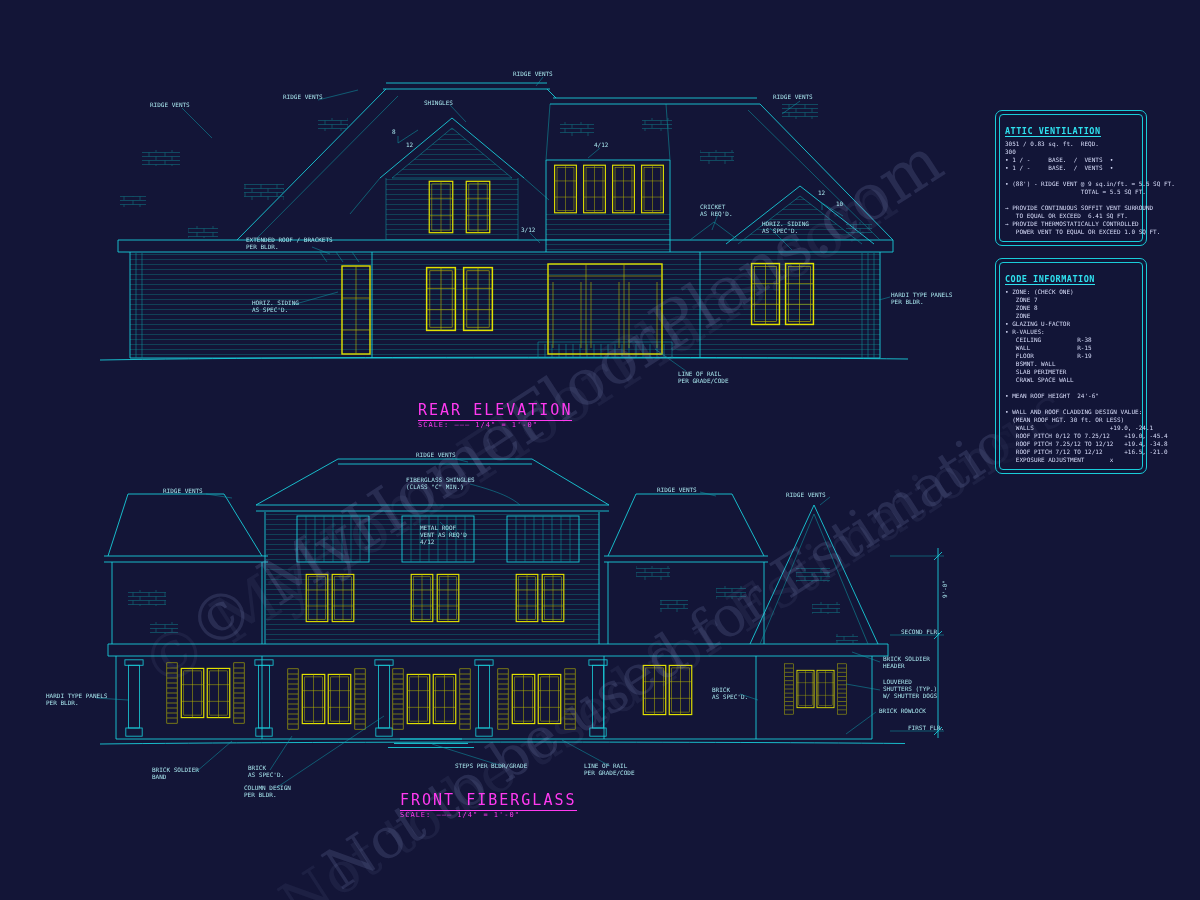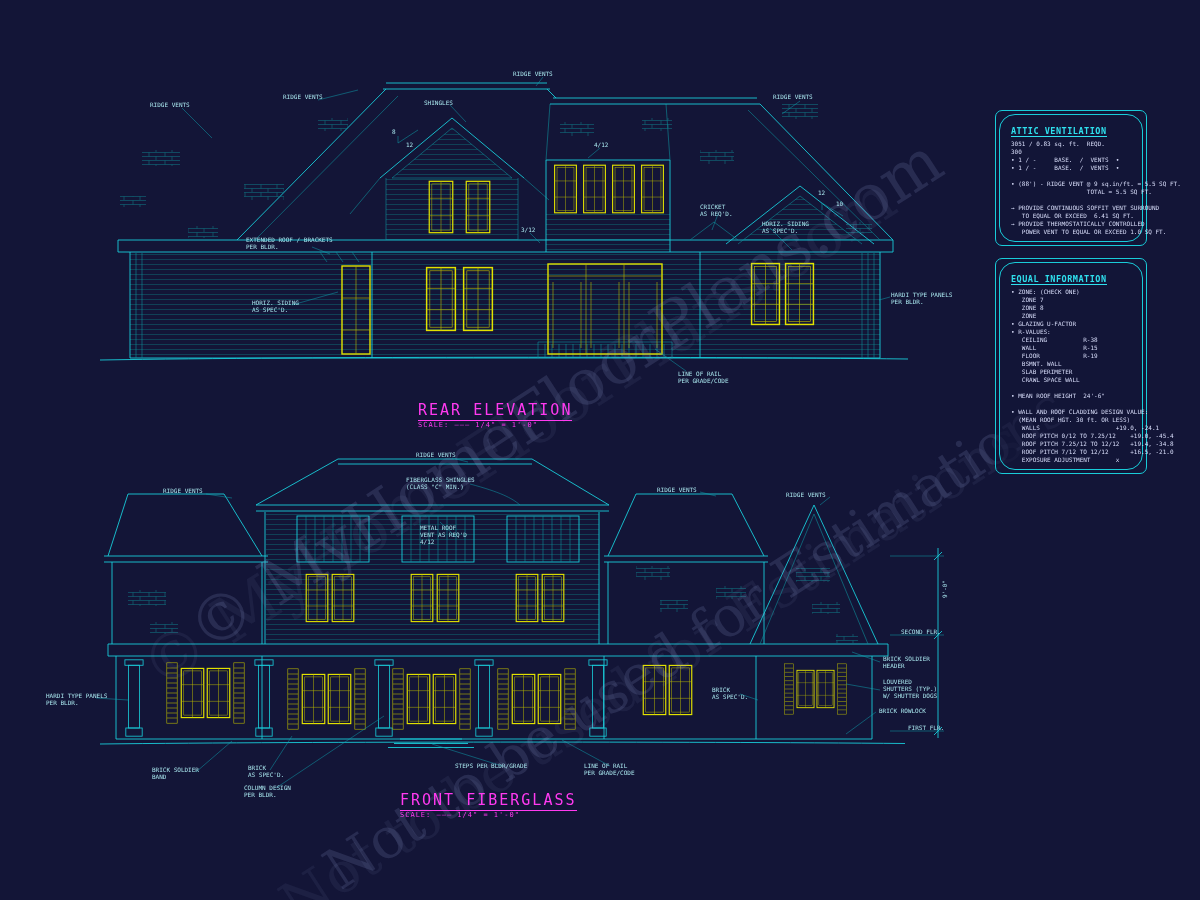--- a/index.html
+++ b/index.html
@@ -18,21 +18,21 @@
 
   .anno { position:absolute; color:#a9e6ee; font-size:6px; line-height:7px;
           white-space:pre; transform-origin:left top; z-index:5; }
 
   .title { position:absolute; color:#ff3af0; font-size:15px; letter-spacing:2px;
            border-bottom:1.5px solid #ff3af0; padding-bottom:1px; z-index:6; }
   .scale { position:absolute; color:#ff3af0; font-size:7px; letter-spacing:1px; z-index:6; }
 
   .infobox { position:absolute; border:1.5px solid #19ccd9; border-radius:7px;
              padding:3px; background:rgba(19,21,55,.6); z-index:6; width:152px; }
-  .infobox .inner { border:1px solid #19ccd9; border-radius:16px; padding:4px 5px 5px 11px; }
+  .infobox .inner { border:1px solid #19ccd9; border-radius:4px; padding:4px 5px 5px 5px; }
   .infobox h3 { color:#2fe0ee; font-size:8.5px; font-weight:bold; letter-spacing:.5px;
                 border-bottom:1px solid #2fe0ee; display:inline-block; margin-bottom:3px; }
   .info-line { color:#d9defb; font-size:6px; line-height:8px; white-space:pre; }
 
   .wm { position:absolute; color:rgba(150,162,215,0.17); font-family:"DejaVu Serif", serif;
         white-space:nowrap; transform-origin:0 50%; transform:rotate(-33deg);
         pointer-events:none; z-index:4; }
   .wm.ghost { color:rgba(150,162,215,0.08); }
 </style>
 </head>
@@ -301,21 +301,21 @@
           <div class="info-line">→ PROVIDE CONTINUOUS SOFFIT VENT SURROUND</div>
           <div class="info-line">   TO EQUAL OR EXCEED  6.41 SQ FT.</div>
           <div class="info-line">→ PROVIDE THERMOSTATICALLY CONTROLLED</div>
           <div class="info-line">   POWER VENT TO EQUAL OR EXCEED 1.0 SQ FT.</div>
         </div>
     </div>
   </div>
 
   <div class="infobox" style="left:995px; top:258px;">
     <div class="inner">
-      <h3>EQUAL INFORMATION</h3>
+      <h3>CODE INFORMATION</h3>
       <div id="code-lines">
           <div class="info-line">• ZONE: (CHECK ONE)</div>
           <div class="info-line">   ZONE 7</div>
           <div class="info-line">   ZONE 8</div>
           <div class="info-line">   ZONE</div>
           <div class="info-line">• GLAZING U-FACTOR</div>
           <div class="info-line">• R-VALUES:</div>
           <div class="info-line">   CEILING          R-38</div>
           <div class="info-line">   WALL             R-15</div>
           <div class="info-line">   FLOOR            R-19</div>

